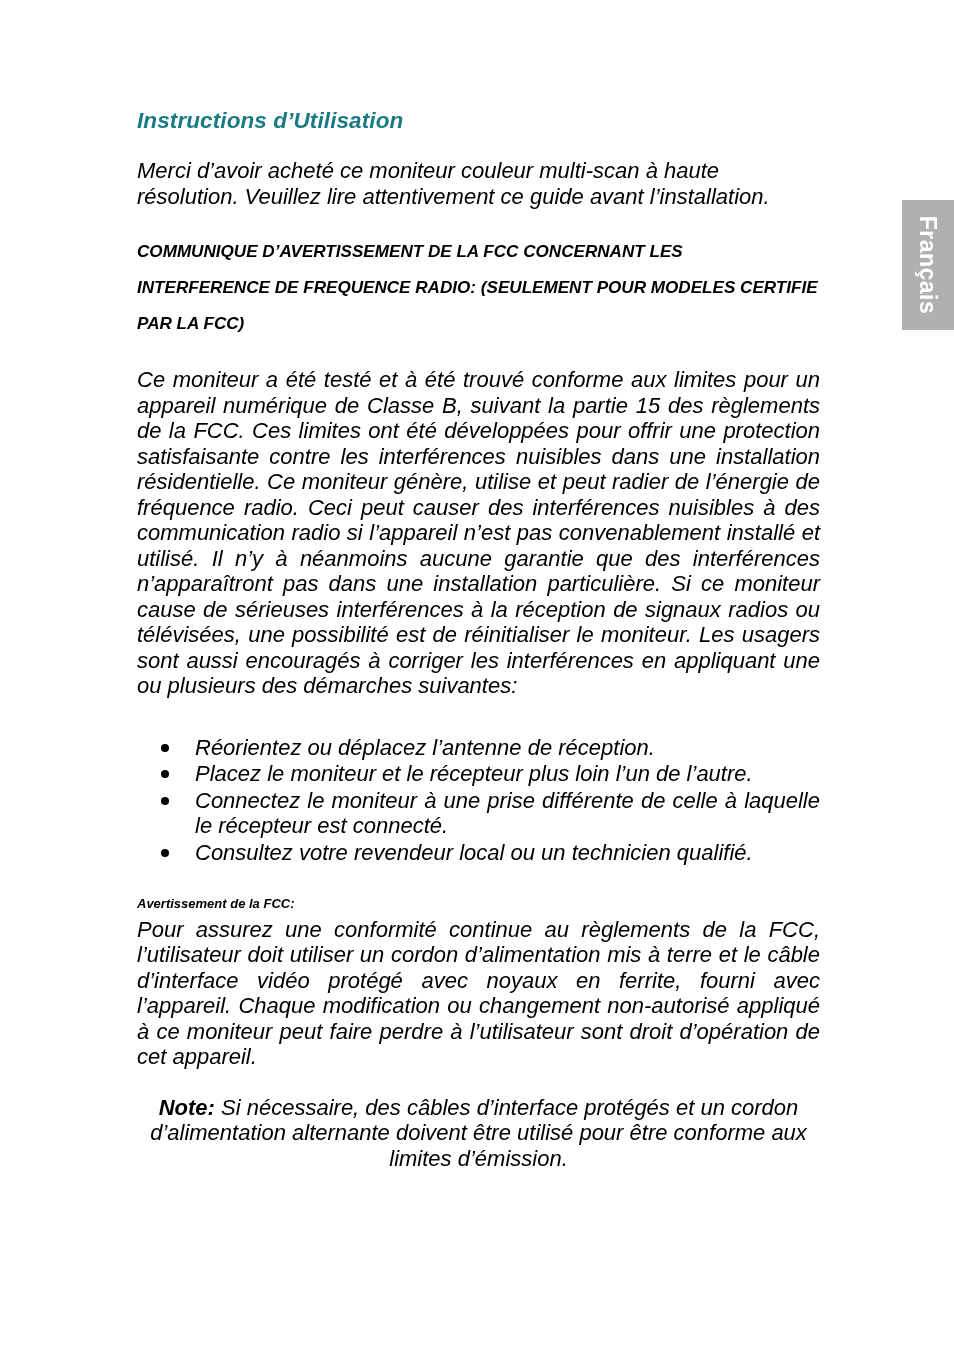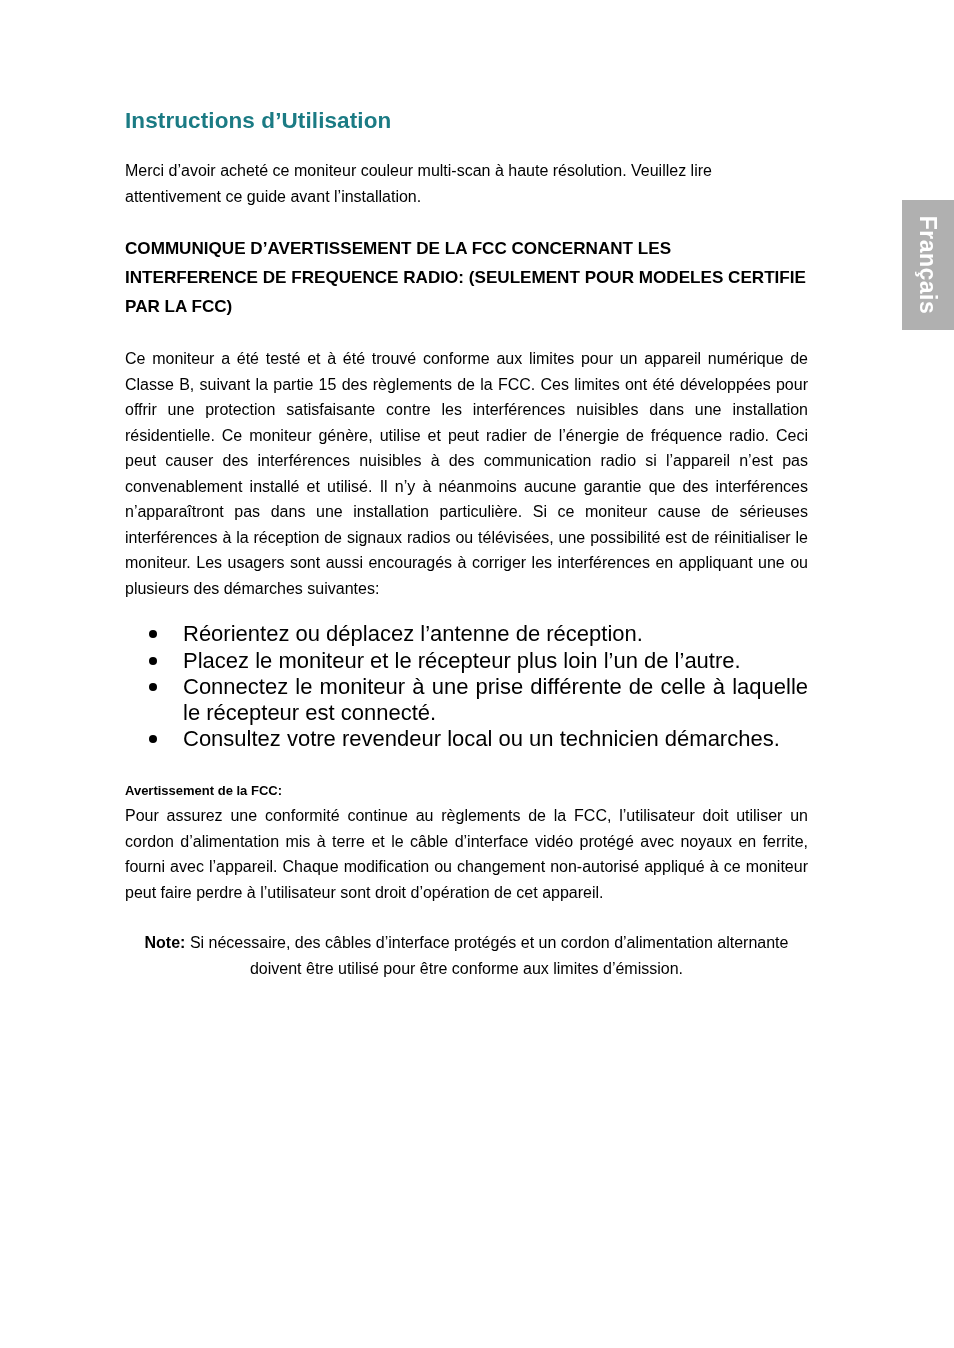--- a/index.html
+++ b/index.html
@@ -40,50 +40,51 @@
     text-align: center;
     font-size: 23px;
     font-weight: bold;
     letter-spacing: 0.5px;
     transform: rotate(90deg);
     transform-origin: 26px 26px;
     white-space: nowrap;
   }
   .content {
     position: absolute;
-    left: 125px;
+    left: 137px;
     top: 108px;
     width: 683px;
+    font-style: italic;
   }
   h1.doc-title {
     font-size: 22.5px;
     font-weight: bold;
     color: #1b7b84;
     margin: 0 0 24px 0;
     letter-spacing: 0.1px;
   }
   p {
     margin: 0;
-    font-size: 16px;
+    font-size: 22px;
     line-height: 25.5px;
   }
   .intro {
     margin-bottom: 25px;
   }
   .heading-bold {
     font-weight: bold;
     font-size: 17.1px;
-    line-height: 29px;
+    line-height: 36px;
     margin-bottom: 25px;
   }
   .justified {
     text-align: justify;
   }
   .body-para {
-    margin-bottom: 20px;
+    margin-bottom: 36px;
   }
   ul.bullets {
     list-style: none;
     margin: 0 0 26px 0;
     padding: 0;
   }
   ul.bullets li {
     position: relative;
     padding-left: 58px;
     font-size: 22px;
@@ -140,21 +141,21 @@
       <li>
         <span class="dot"></span>
         <span>Placez le moniteur et le récepteur plus loin l’un de l’autre.</span>
       </li>
       <li>
         <span class="dot"></span>
         <span>Connectez le moniteur à une prise différente de celle à laquelle le récepteur est connecté.</span>
       </li>
       <li>
         <span class="dot"></span>
-        <span>Consultez votre revendeur local ou un technicien démarches.</span>
+        <span>Consultez votre revendeur local ou un technicien qualifié.</span>
       </li>
     </ul>
 
     <p class="subhead">Avertissement de la FCC:</p>
     <p class="justified">Pour assurez une conformité continue au règlements de la FCC, l’utilisateur doit utiliser un cordon d’alimentation mis à terre et le câble d’interface vidéo protégé avec noyaux en ferrite, fourni avec l’appareil. Chaque modification ou changement non-autorisé appliqué à ce moniteur peut faire perdre à l’utilisateur sont droit d’opération de cet appareil.</p>
 
     <p class="note-block">
       <span class="inline-bold">Note:</span>
       <span>Si nécessaire, des câbles d’interface protégés et un cordon d’alimentation alternante doivent être utilisé pour être conforme aux limites d’émission.</span>
     </p>

